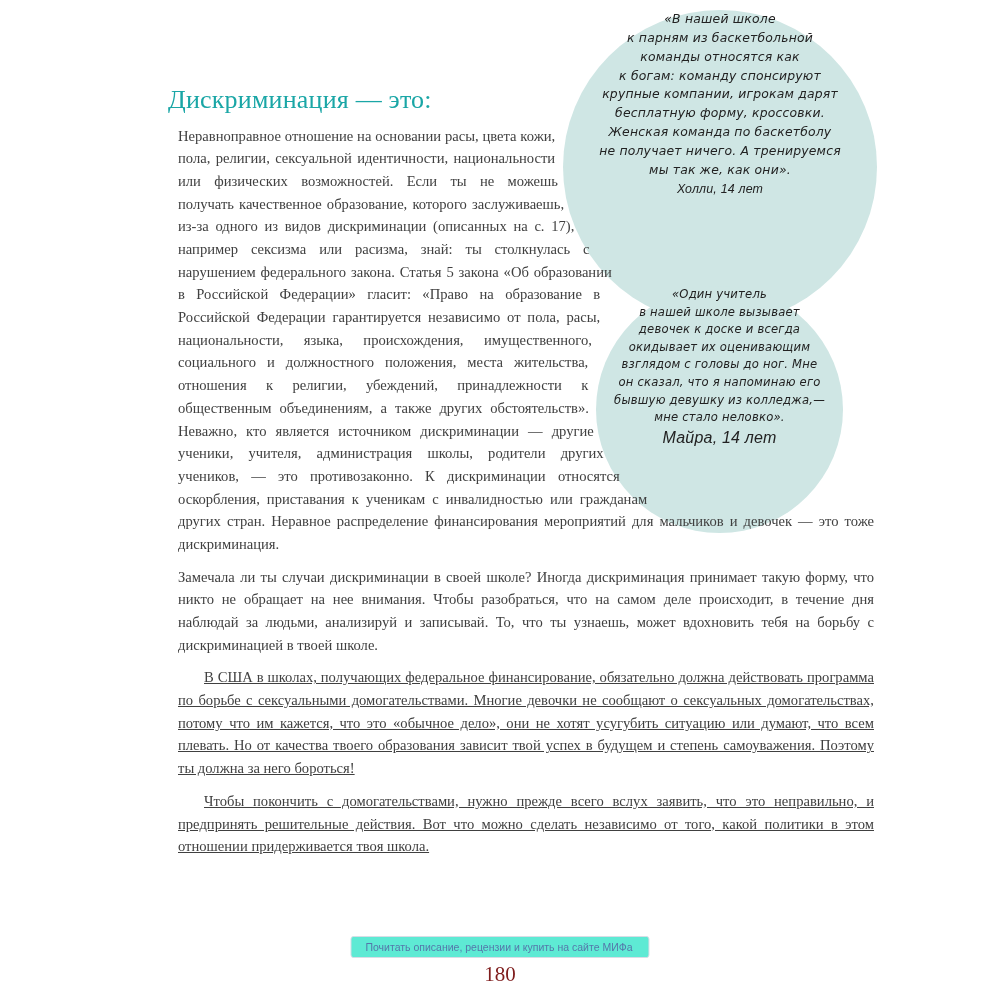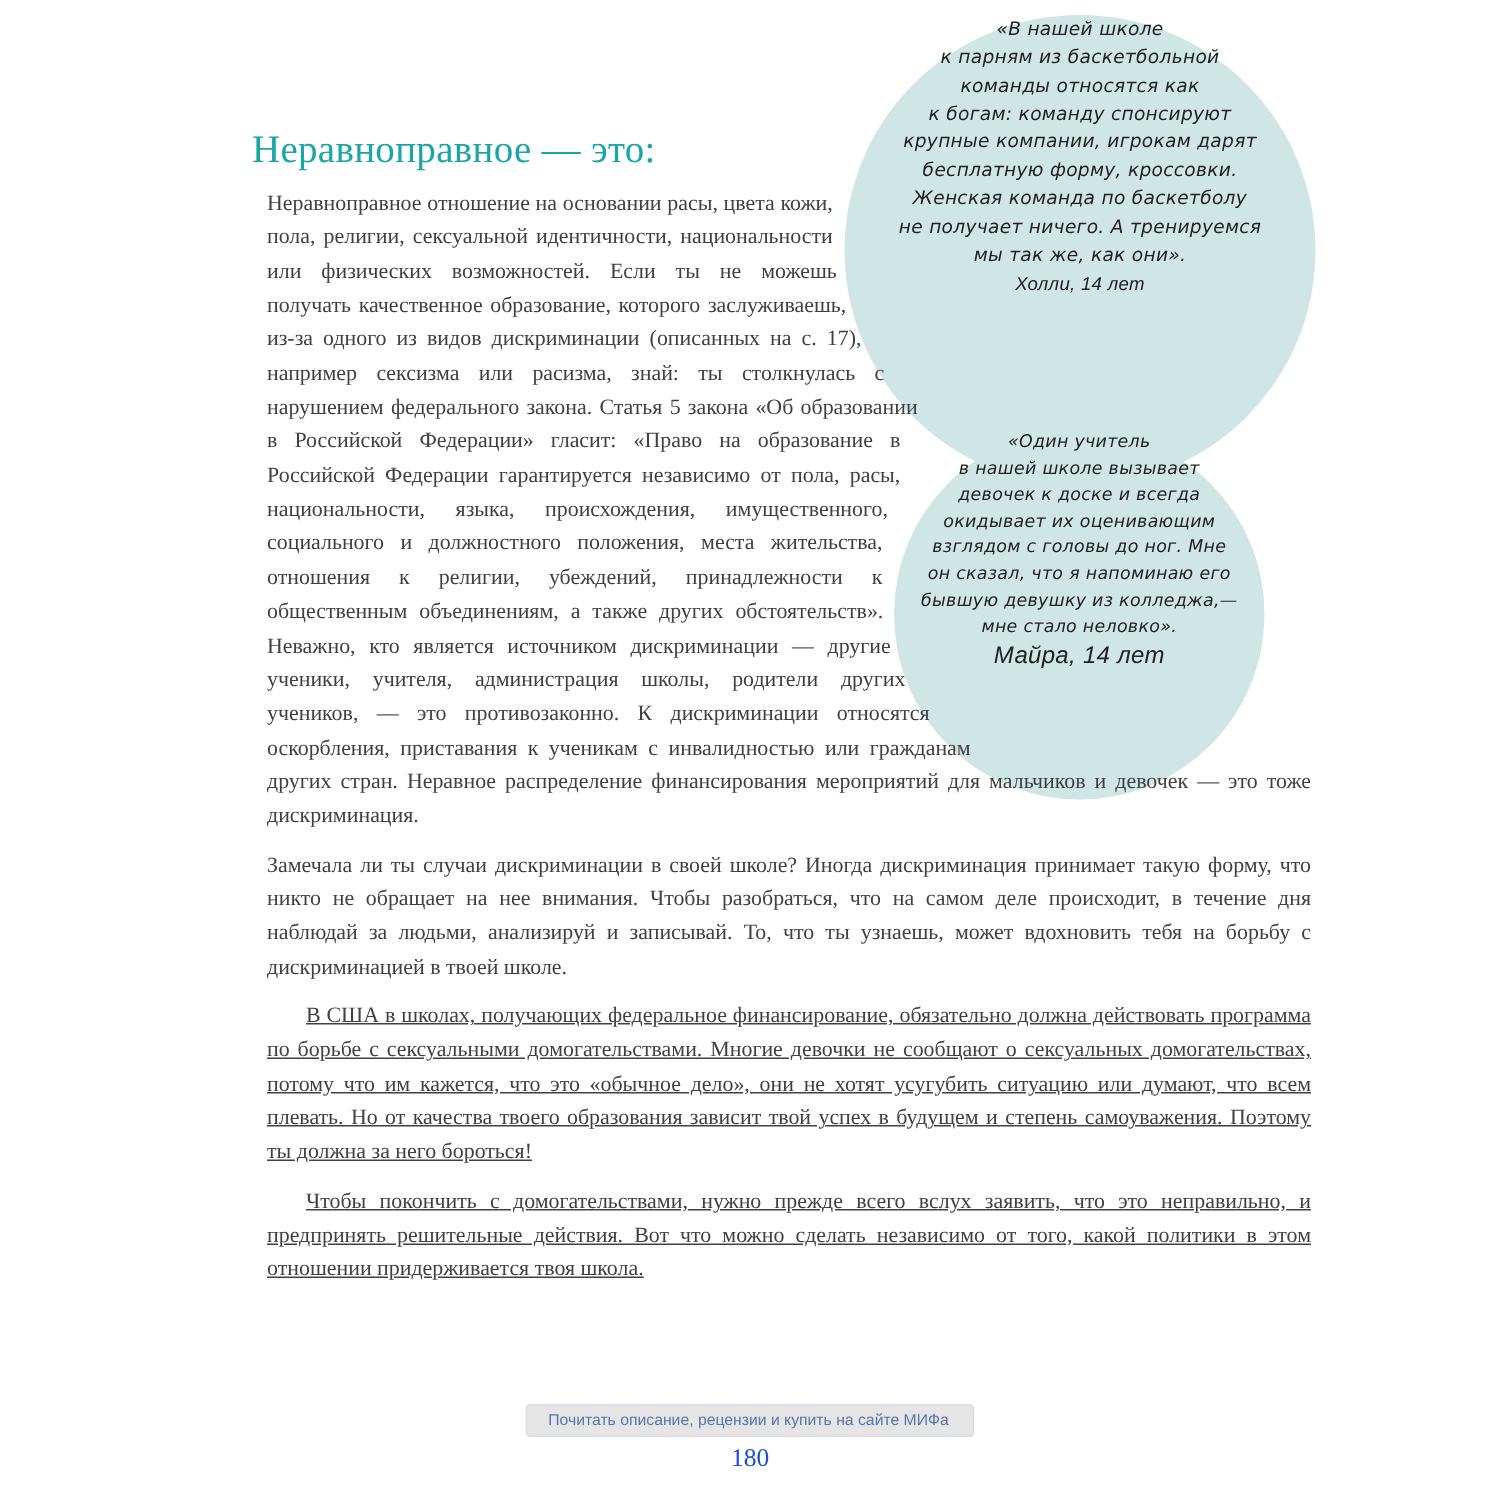--- a/index.html
+++ b/index.html
@@ -117,40 +117,40 @@
   #intro-block {
     width: 716px;
   }
 
   
   #footer-badge {
     position: absolute;
     left: 50%;
     transform: translateX(-50%);
     top: 936px;
-    background: #e5e5e5;
+    background: #5eead4;
     border: 1px solid #d8dde6;
     border-radius: 3px;
     padding: 4px 16px 4px 14px;
     font-family: "Liberation Sans", sans-serif;
     font-size: 10.5px;
     color: #5577aa;
     white-space: nowrap;
     z-index: 6;
     box-shadow: 0 0 0 1px rgba(255,255,255,0.6);
   }
   #page-number {
     position: absolute;
     left: 0;
     right: 0;
     top: 962px;
     text-align: center;
     font-family: "Liberation Serif", "DejaVu Serif", serif;
-    font-size: 17px;
-    color: #1d4ed8;
+    font-size: 21px;
+    color: #7f1d1d;
     z-index: 5;
   }
 </style>
 </head>
 <body>
 
 <div id="page">
 
   <div class="quote-circle" id="quote-circle-1">
     <div class="quote-inner">
@@ -196,21 +196,21 @@
         <div class="float-shape" style="width: 269.668px; height: 22.703px;"></div>
         <div class="float-shape" style="width: 283.798px; height: 22.703px;"></div>
         <div class="float-shape" style="width: 292.092px; height: 22.703px;"></div>
         <div class="float-shape" style="width: 295.733px; height: 22.703px;"></div>
         <div class="float-shape" style="width: 295.136px; height: 22.703px;"></div>
         <div class="float-shape" style="width: 290.237px; height: 22.703px;"></div>
         <div class="float-shape" style="width: 280.451px; height: 22.703px;"></div>
         <div class="float-shape" style="width: 264.228px; height: 22.703px;"></div>
         <div class="float-shape" style="width: 236.873px; height: 22.703px;"></div>
 
-      <h1 class="section-heading" id="heading-discrimination">Неравноправное — это:</h1>
+      <h1 class="section-heading" id="heading-discrimination">Дискриминация — это:</h1>
       <p class="body-text">Неравноправное отношение на основании расы, цвета кожи, пола, религии, сексуальной идентичности, национальности или физических возможностей. Если ты не можешь получать качественное образование, которого заслуживаешь, из-за одного из видов дискриминации (описанных на с. 17), например сексизма или расизма, знай: ты столкнулась с нарушением федерального закона. Статья 5 закона «Об образовании в Российской Федерации» гласит: «Право на образование в Российской Федерации гарантируется независимо от пола, расы, национальности, языка, происхождения, имущественного, социального и должностного положения, места жительства, отношения к религии, убеждений, принадлежности к общественным объединениям, а также других обстоятельств». Неважно, кто является источником дискриминации — другие ученики, учителя, администрация школы, родители других учеников, — это противозаконно. К дискриминации относятся оскорбления, приставания к ученикам с инвалидностью или гражданам других стран. Неравное распределение финансирования мероприятий для мальчиков и девочек — это тоже дискриминация.</p>
     </div>
 
     <div id="fight-block">
       <p class="body-text">Замечала ли ты случаи дискриминации в своей школе? Иногда дискриминация принимает такую форму, что никто не обращает на нее внимания. Чтобы разобраться, что на самом деле происходит, в течение дня наблюдай за людьми, анализируй и записывай. То, что ты узнаешь, может вдохновить тебя на борьбу с дискриминацией в твоей школе.</p>
       <p class="body-text indent">В США в школах, получающих федеральное финансирование, обязательно должна действовать программа по борьбе с сексуальными домогательствами. Многие девочки не сообщают о сексуальных домогательствах, потому что им кажется, что это «обычное дело», они не хотят усугубить ситуацию или думают, что всем плевать. Но от качества твоего образования зависит твой успех в будущем и степень самоуважения. Поэтому ты должна за него бороться!</p>
       <p class="body-text indent">Чтобы покончить с домогательствами, нужно прежде всего вслух заявить, что это неправильно, и предпринять решительные действия. Вот что можно сделать независимо от того, какой политики в этом отношении придерживается твоя школа.</p>
     </div>
 
   </div>

